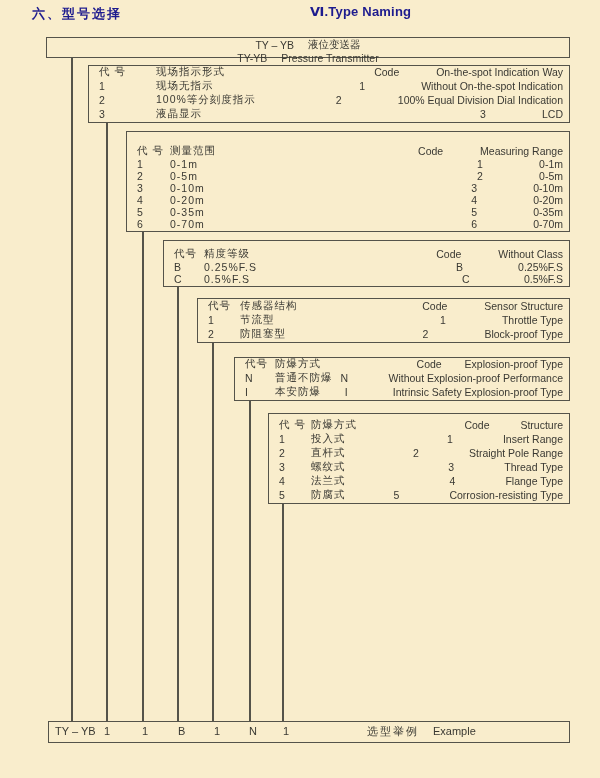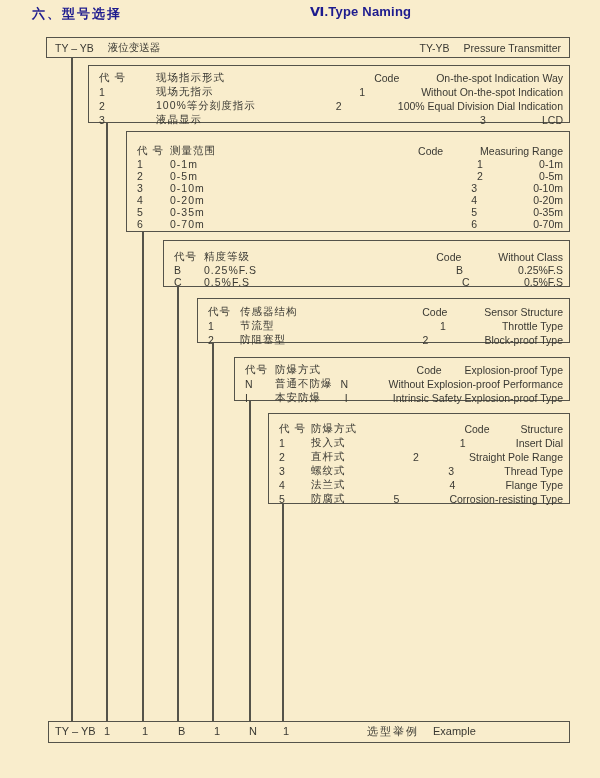--- a/index.html
+++ b/index.html
@@ -26,33 +26,34 @@
     position:absolute;left:310px;top:4px;
     font-size:13px;font-weight:bold;color:var(--title);
     letter-spacing:.2px;
   }
 
   .box{
     position:absolute;
     border:1.5px solid var(--line);
     box-sizing:border-box;
     font-size:10.5px;
+    flex-direction:column;
   }
 
   
   .model-box{
     left:46px;top:37px;width:524px;height:21px;
     display:flex;align-items:center;justify-content:space-between;
     padding:0 8px;
   }
   .model-box .grp{display:flex;gap:14px;align-items:center;white-space:nowrap;}
 
   
   .section{
-    display:flex;flex-direction:column;justify-content:center;
+    display:flex;flex-direction:column;justify-content:flex-end;
     padding:11px 6px 1px 10px;
   }
   .row{display:grid;align-items:center;}
   .row .en{text-align:right;white-space:nowrap;}
   .row .cn{white-space:nowrap;letter-spacing:1px;}
   .row .c1,.row .c3{white-space:nowrap;}
 
   .s1{left:88px; top:65px; width:482px;height:58px;}
   .s1 .row{grid-template-columns:57px 1fr 62px auto;}
   .s2{left:126px;top:131px;width:444px;height:101px;}
@@ -246,21 +247,21 @@
     <div class="row">
       <span class="c1 cn">代 号</span>
       <span class="cn">防爆方式</span>
       <span class="c3">Code</span>
       <span class="en">Structure</span>
     </div>
     <div class="row">
       <span class="c1">1</span>
       <span class="cn">投入式</span>
       <span class="c3">1</span>
-      <span class="en">Insert Dial</span>
+      <span class="en">Insert Range</span>
     </div>
     <div class="row">
       <span class="c1">2</span>
       <span class="cn">直杆式</span>
       <span class="c3">2</span>
       <span class="en">Straight Pole Range</span>
     </div>
     <div class="row">
       <span class="c1">3</span>
       <span class="cn">螺纹式</span>

